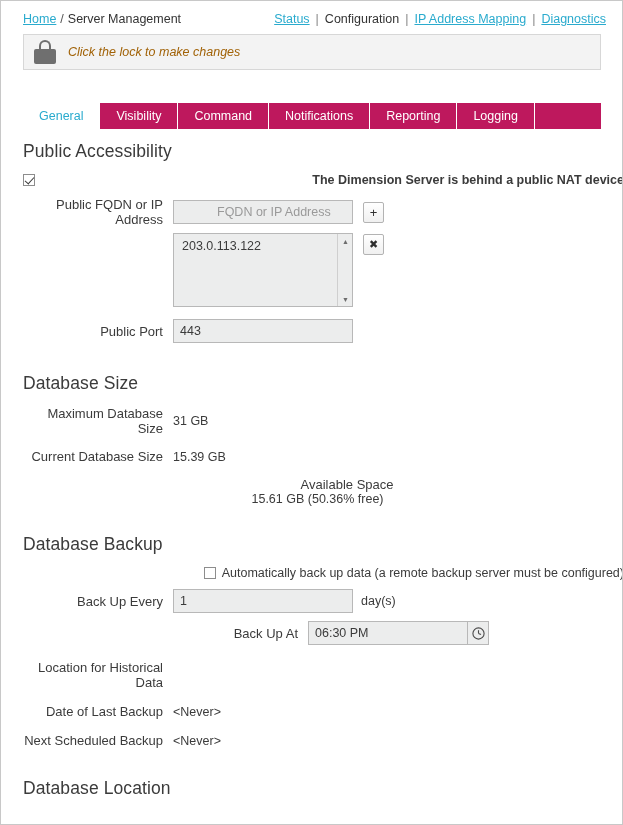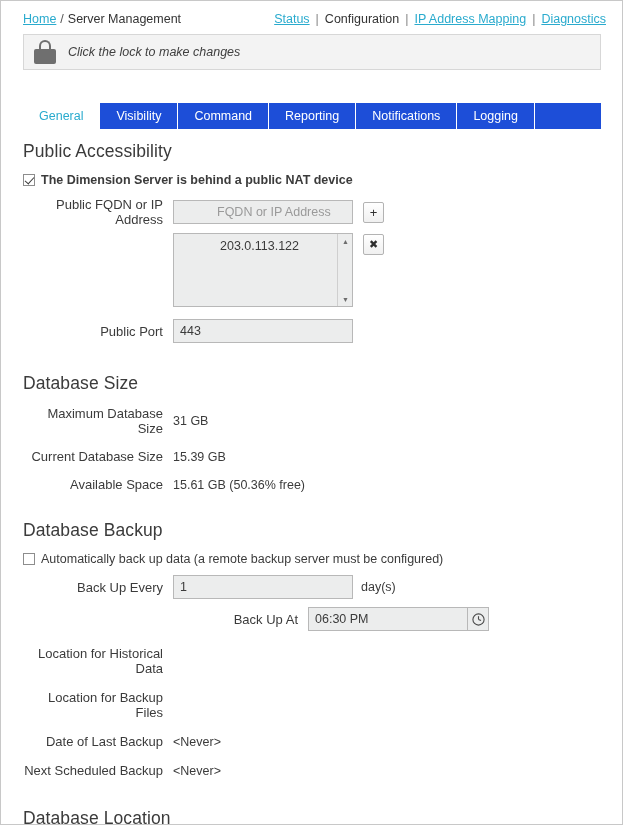--- a/index.html
+++ b/index.html
@@ -70,29 +70,29 @@
     position: absolute;
     left: 0px; top: 9px;
     width: 22px; height: 15px;
     background: #6f6f6f;
     border-radius: 2px;
   }
   .lockbar .msg {
     margin-left: 12px;
     font-size: 12.5px;
     font-style: italic;
-    color: #404040;
+    color: #a16207;
   }
 
   
   .tabs {
     position: absolute;
     left: 22px; top: 102px;
     width: 578px; height: 26px;
-    background: #1d4ed8;
+    background: #be185d;
     display: flex;
   }
   .tab {
     height: 26px;
     line-height: 26px;
     padding: 0 16px;
     font-size: 12.5px;
     color: #ffffff;
     text-align: center;
     border-right: 1px solid #ffffff;
@@ -160,22 +160,21 @@
 
   .listbox {
     width: 180px; height: 74px;
     border: 1px solid #b8b8b8;
     background: #eceded;
     position: relative;
     font-size: 12.5px;
     color: #3b3b3b;
   }
   .listbox .item {
-    padding: 5px 24px;
-    margin-left: 22px;
+    padding: 5px 8px;
   }
   .scrollbar {
     position: absolute;
     right: 0; top: 0;
     width: 15px; height: 100%;
     background: #eceded;
     border-left: 1px solid #cfcfcf;
   }
   .scrollbar .arrow {
     width: 15px; height: 14px;
@@ -232,31 +231,31 @@
       <div class="shackle"></div>
       <div class="body"></div>
     </div>
     <div class="msg">Click the lock to make changes</div>
   </div>
 
   <div class="tabs">
     <div class="tab active">General</div>
     <div class="tab">Visibility</div>
     <div class="tab">Command</div>
+    <div class="tab">Notifications</div>
     <div class="tab">Reporting</div>
-    <div class="tab">Notifications</div>
     <div class="tab">Logging</div>
     <div class="tab filler"></div>
   </div>
 
   <div class="content">
 
     <h2 class="section" style="margin-left:22px; margin-top:12px;">Public Accessibility</h2>
 
-    <div class="row" style="margin-left:22px; margin-top:11px;">
+    <div class="row" style="margin-left:22px; margin-top:11px;justify-content:space-between;">
       <span class="tick checked"></span>
       <span class="val" style="font-weight:bold;">The Dimension Server is behind a public NAT device</span>
     </div>
 
     <div class="row" style="margin-top:10px;">
       <div class="lbl" style="width:140px; margin-left:22px;">Public FQDN or IP Address</div>
       <input class="txt" style="width: 180px; margin-left: 10px; padding-left: 43px;" type="text" placeholder="FQDN or IP Address">
       <div class="sqbtn" style="margin-left:10px;">+</div>
     </div>
 
@@ -280,29 +279,29 @@
     <h2 class="section" style="margin-left:22px; margin-top:30px;">Database Size</h2>
 
     <div class="row" style="margin-top:12px;">
       <div class="lbl" style="width:140px; margin-left:22px;text-align:right;">Maximum Database Size</div>
       <div class="val" style="margin-left:10px;">31 GB</div>
     </div>
     <div class="row" style="margin-top:13px;">
       <div class="lbl" style="width:140px; margin-left:22px;">Current Database Size</div>
       <div class="val" style="margin-left:10px;">15.39 GB</div>
     </div>
-    <div class="row" style="margin-top:13px;">
+    <div class="row" style="margin-top:13px;flex-direction:column;">
       <div class="lbl" style="width:140px; margin-left:22px;">Available Space</div>
       <div class="val" style="margin-left:10px;">15.61 GB (50.36% free)</div>
     </div>
 
 
     <h2 class="section" style="margin-left:22px; margin-top:28px;">Database Backup</h2>
 
-    <div class="row" style="margin-left:22px; margin-top:11px;">
+    <div class="row" style="margin-left:22px; margin-top:11px;justify-content:flex-end;">
       <span class="tick"></span>
       <span class="val">Automatically back up data (a remote backup server must be configured)</span>
     </div>
 
     <div class="row" style="margin-top:9px;">
       <div class="lbl" style="width:140px; margin-left:22px;">Back Up Every</div>
       <input class="txt" style="width: 180px; margin-left: 10px;" type="text" value="1">
       <span class="val" style="margin-left:8px;">day(s)</span>
     </div>
 
@@ -316,24 +315,20 @@
           <line x1="6.5" y1="6.5" x2="9.0" y2="7.6" stroke="#4a4a4a" stroke-width="1.1"></line>
         </svg>
       </div>
     </div>
 
     <div class="row" style="margin-top:15px;">
       <div class="lbl" style="width:140px; margin-left:22px;">Location for Historical Data</div>
       <div class="val" style="margin-left:10px;"></div>
     </div>
     <div class="row" style="margin-top:14px;">
-      <div class="lbl" style="width:140px; margin-left:22px;">Location for Backup Files</div>
-      <div class="val" style="margin-left:10px;"></div>
-    </div>
-    <div class="row" style="margin-top:14px;">
       <div class="lbl" style="width:140px; margin-left:22px;">Date of Last Backup</div>
       <div class="val" style="margin-left:10px;">&lt;Never&gt;</div>
     </div>
     <div class="row" style="margin-top:14px;">
       <div class="lbl" style="width:140px; margin-left:22px;">Next Scheduled Backup</div>
       <div class="val" style="margin-left:10px;">&lt;Never&gt;</div>
     </div>
 
     <h2 class="section" style="margin-left:22px; margin-top:30px;">Database Location</h2>
 

